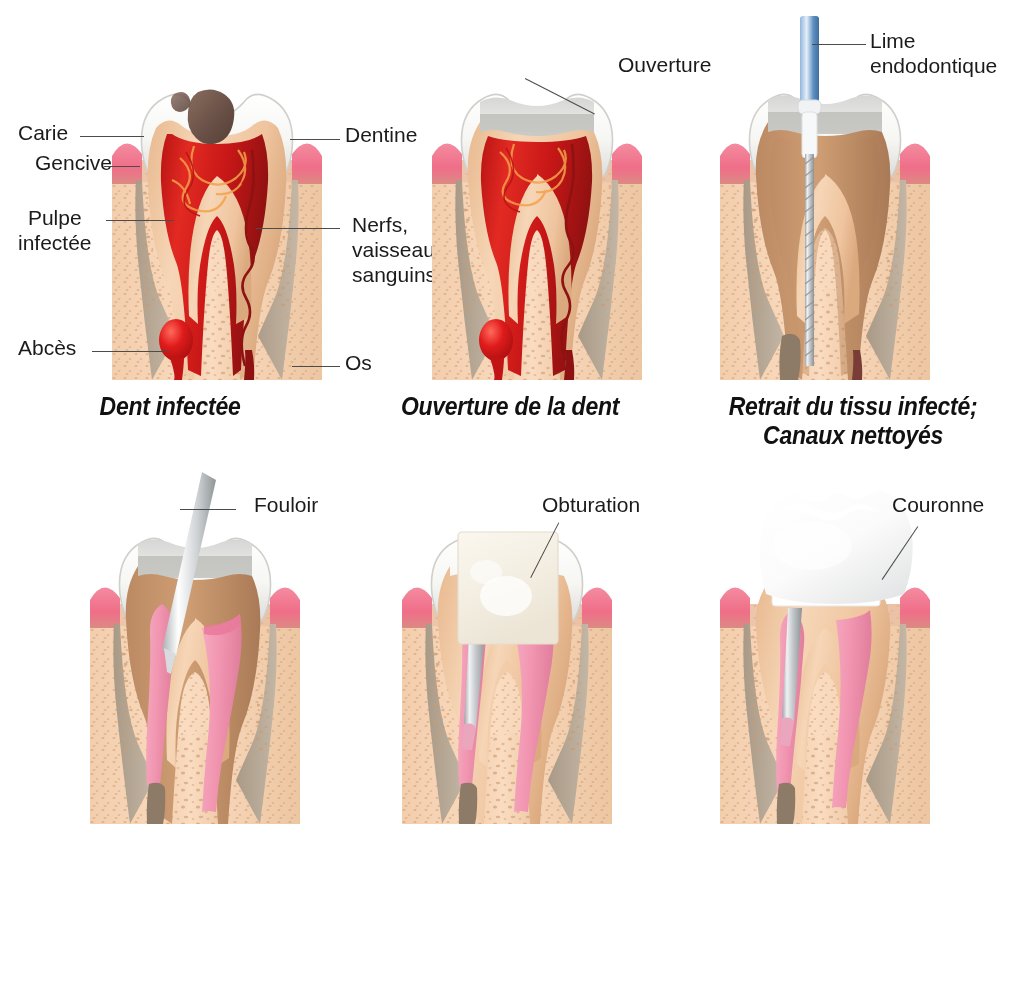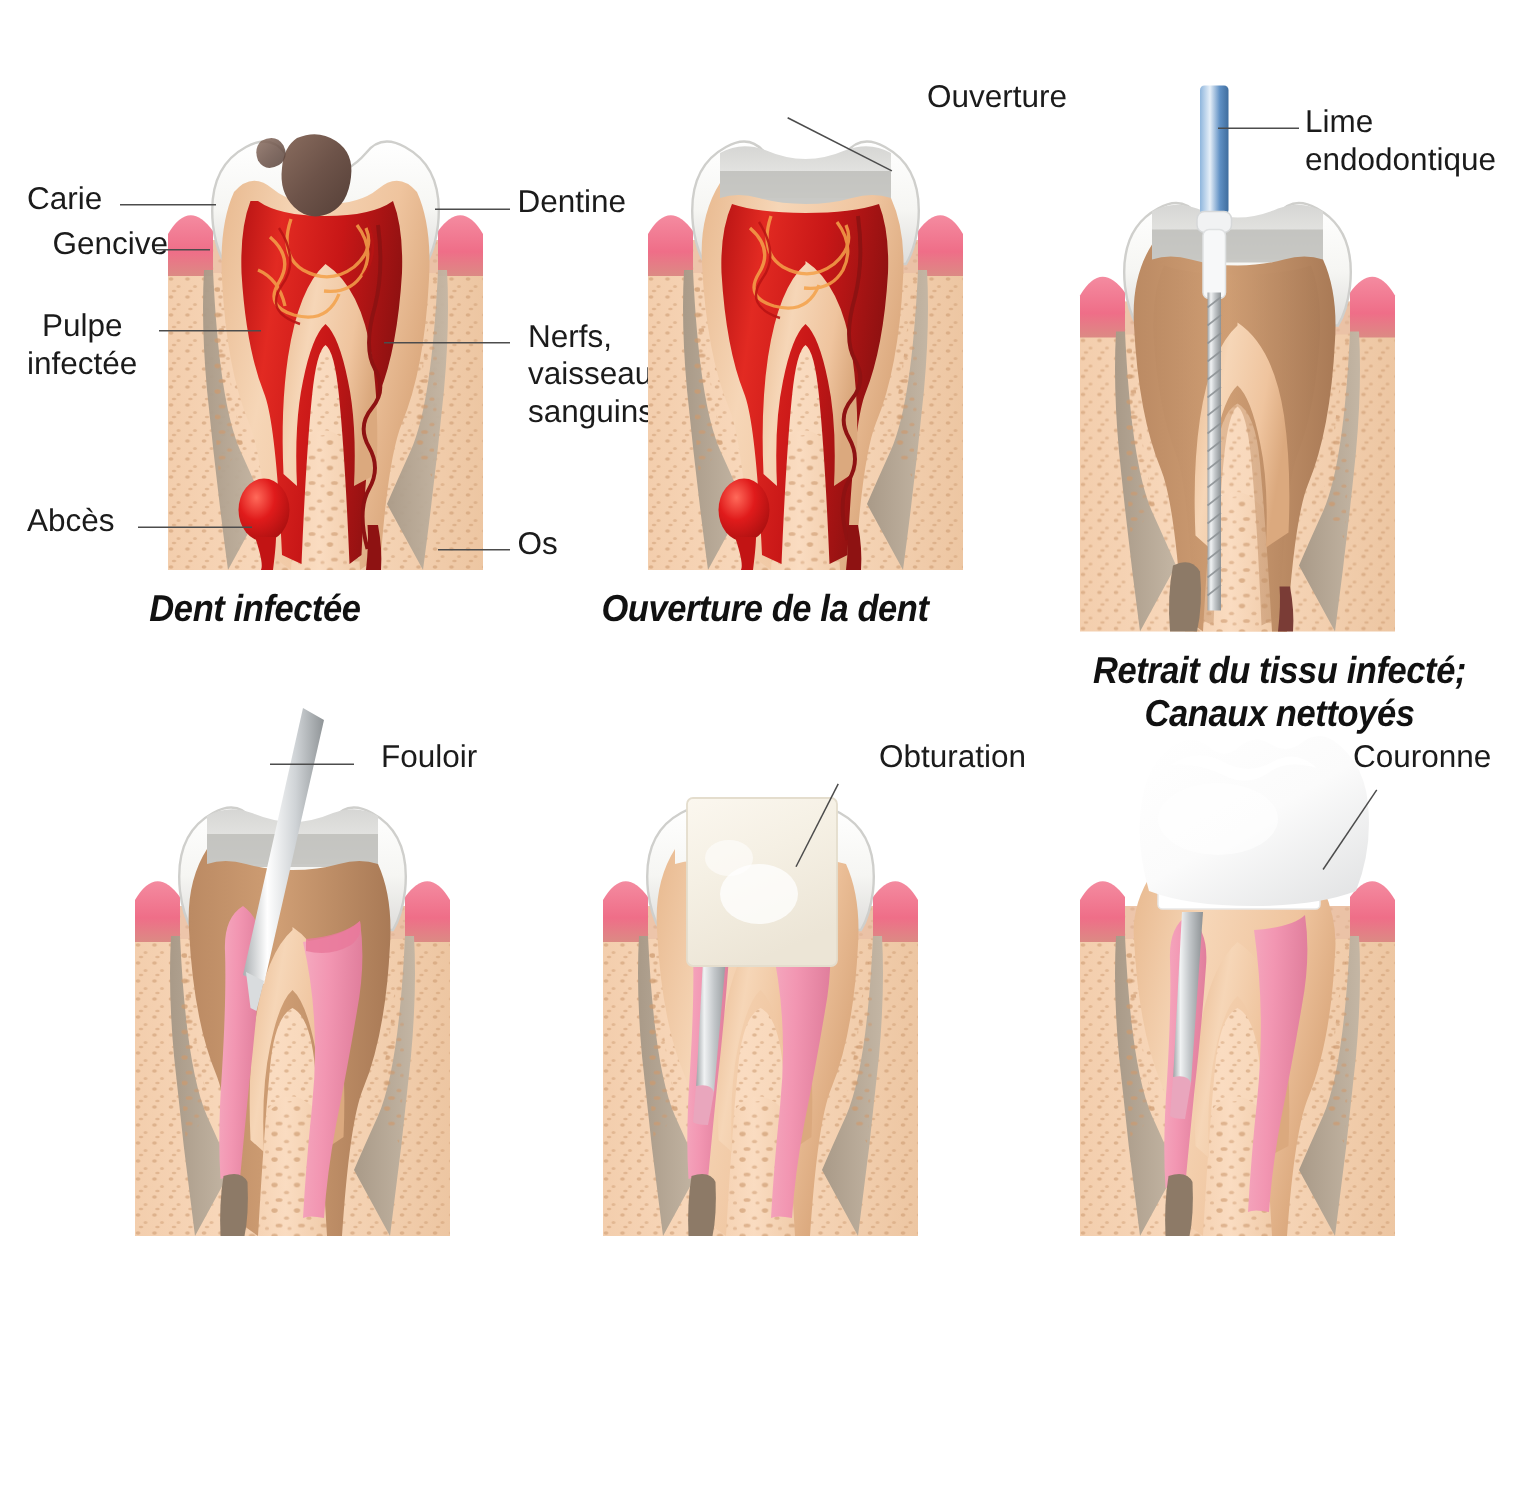--- a/index.html
+++ b/index.html
@@ -270,21 +270,21 @@
       <path d="M140 262 q3 16 2 30 L132 292 q2 -18 1 -30 Z" fill="#8e1212"></path>
     </svg>
 
     <div class="label right" style="left:266px;top:52px;margin-left:12px;">Ouverture</div>
     <div class="leader" style="left:185px;top:78px;width:78px;transform:rotate(27deg);"></div>
 
     <div class="caption" style="left:45px;top:392px;width:250px;">Ouverture de
 la dent</div>
   </div>
 
-  <div class="panel" style="left:680px;top:0;width:344px;height:460px;margin-top:41px;">
+  <div class="panel" style="left:680px;top:0;width:344px;height:460px;">
 
     <svg class="art" style="left:40px;top:88px;" width="210" height="292" viewBox="0 0 210 292">
       <rect x="0" y="72" width="210" height="220" fill="url(#gBone)"></rect>
       <rect x="0" y="72" width="210" height="220" fill="url(#pSpeckDense)" opacity="0.55"></rect>
       <rect x="0" y="72" width="210" height="22" fill="#e6b9a2" opacity="0.55"></rect>
       <path d="M0 68 q14 -24 30 -2 L30 96 L0 96 Z" fill="url(#gGum)"></path>
       <path d="M210 68 q-14 -24 -30 -2 L180 96 L210 96 Z" fill="url(#gGum)"></path>
       <path d="M30 92 q4 88 18 120 q10 22 16 36 L40 292 q-8 -60 -14 -120 q-4 -44 -2 -80 Z" fill="url(#gLig)"></path>
       <path d="M180 92 q-4 88 -18 120 q-10 22 -16 36 L170 292 q8 -60 14 -120 q4 -44 2 -80 Z" fill="url(#gLig)"></path>
       <path d="M86 210 q18 -22 36 0 q16 30 16 82 L70 292 q0 -52 16 -82 Z" fill="url(#gBone)"></path>
@@ -409,21 +409,21 @@
       <path d="M62 192 q10 -2 12 4 q-2 12 -4 22 q-8 0 -10 -2 Z" fill="#e9a6bd"></path>
 
       <path d="M59 252 q12 -4 16 4 q1 22 -2 36 L57 292 q-1 -22 2 -40 Z" fill="#8d7a67"></path>
 
       <rect x="56" y="0" width="100" height="112" rx="4" fill="url(#gFilling)"></rect>
       <ellipse cx="104" cy="64" rx="26" ry="20" fill="#ffffff" opacity="0.75"></ellipse>
       <ellipse cx="84" cy="40" rx="16" ry="12" fill="#ffffff" opacity="0.55"></ellipse>
       <rect x="56" y="0" width="100" height="112" rx="4" fill="none" stroke="#e4ddcd" stroke-width="1.2"></rect>
     </svg>
 
-    <div class="label right" style="left:202px;top:22px;margin-left:44px;">Obturation</div>
+    <div class="label right" style="left:202px;top:22px;">Obturation</div>
     <div class="leader" style="left:157px;top:52px;width:62px;transform:rotate(-63deg);transform-origin:100% 50%;"></div>
 
   </div>
 
   <div class="panel" style="left:680px;top:470px;width:344px;height:535px;">
 
     <svg class="art" style="left:40px;top:62px;" width="210" height="292" viewBox="0 0 210 292">
       <rect x="0" y="72" width="210" height="220" fill="url(#gBone)"></rect>
       <rect x="0" y="72" width="210" height="220" fill="url(#pSpeckDense)" opacity="0.55"></rect>
       <rect x="0" y="72" width="210" height="22" fill="#e6b9a2" opacity="0.55"></rect>
@@ -444,18 +444,18 @@
       <path d="M62 186 q10 -2 12 4 q-2 12 -4 24 q-8 0 -10 -2 Z" fill="#e9a6bd"></path>
       <path d="M59 252 q12 -4 16 4 q1 22 -2 36 L57 292 q-1 -22 2 -40 Z" fill="#8d7a67"></path>
 
       <rect x="52" y="56" width="108" height="18" rx="3" fill="#ffffff" stroke="#e7e7e7" stroke-width="1"></rect>
 
       <path d="M46 62 q-10 -34 -4 -64 q5 -24 22 -34 q12 -7 22 2 q10 9 20 0 q10 -9 21 -2 q11 7 21 -1 q12 -9 24 1 q18 15 20 40 q3 30 -8 58 q-26 10 -69 10 q-43 0 -69 -10 Z" fill="url(#gCrown)"></path>
       <path d="M60 -22 q18 -12 36 -2 q16 9 32 0 q16 -9 30 4 q-20 -6 -32 3 q-14 10 -30 2 q-18 -9 -36 -7 Z" fill="#ffffff" opacity="0.8"></path>
       <ellipse cx="92" cy="14" rx="40" ry="24" fill="#ffffff" opacity="0.6"></ellipse>
     </svg>
 
-    <div class="label right" style="left:222px;top:22px;">Couronne</div>
+    <div class="label right" style="left:212px;top:22px;">Couronne</div>
     <div class="leader" style="left:174px;top:56px;width:64px;transform:rotate(-56deg);transform-origin:100% 50%;"></div>
 
   </div>
 
 </div>
 
 </body></html>

